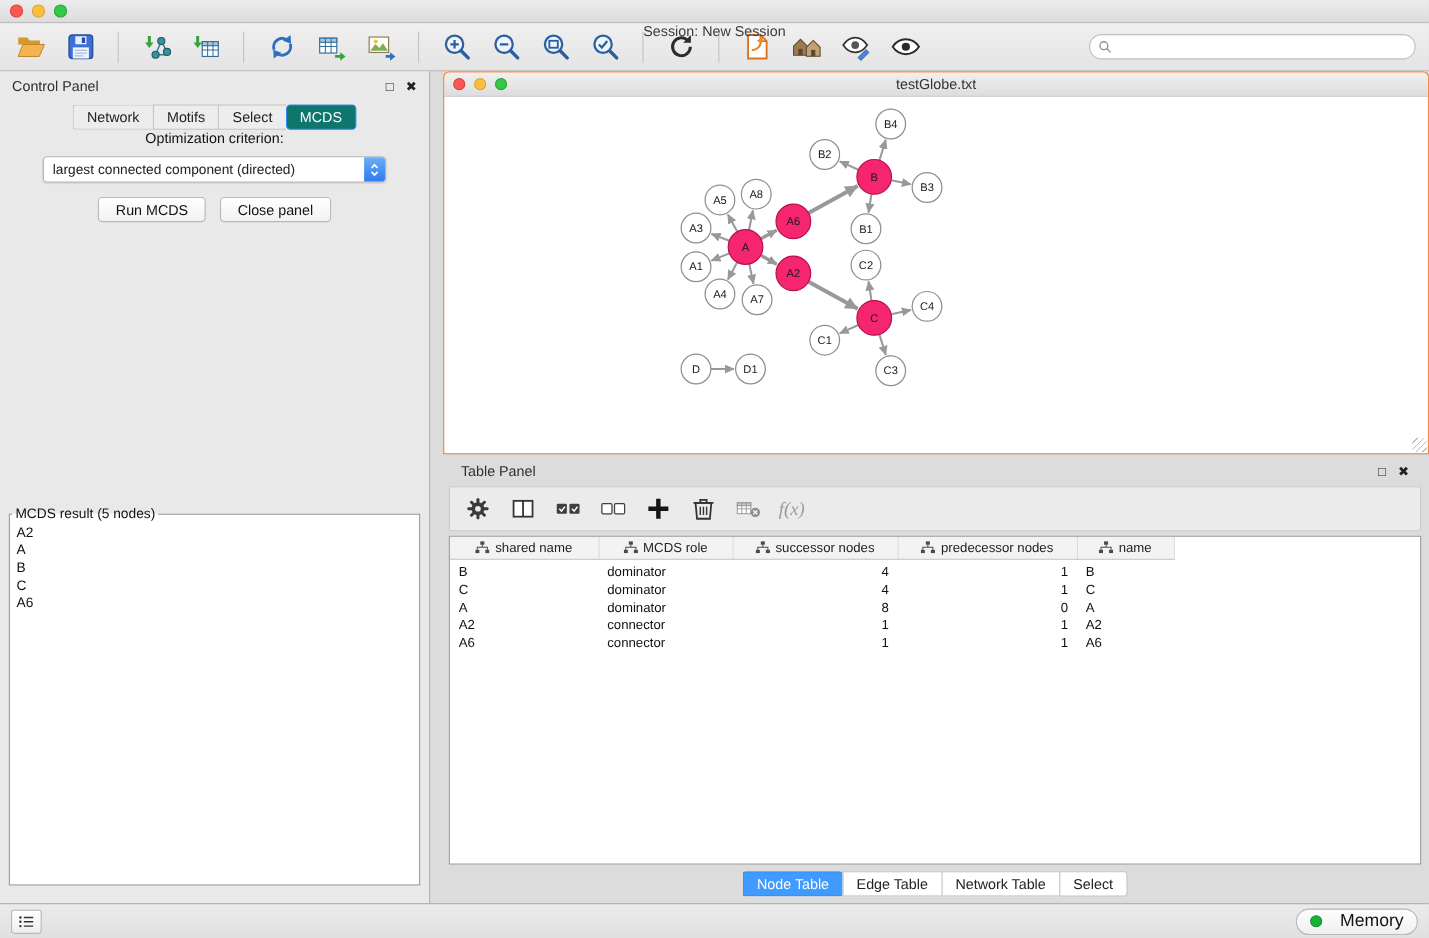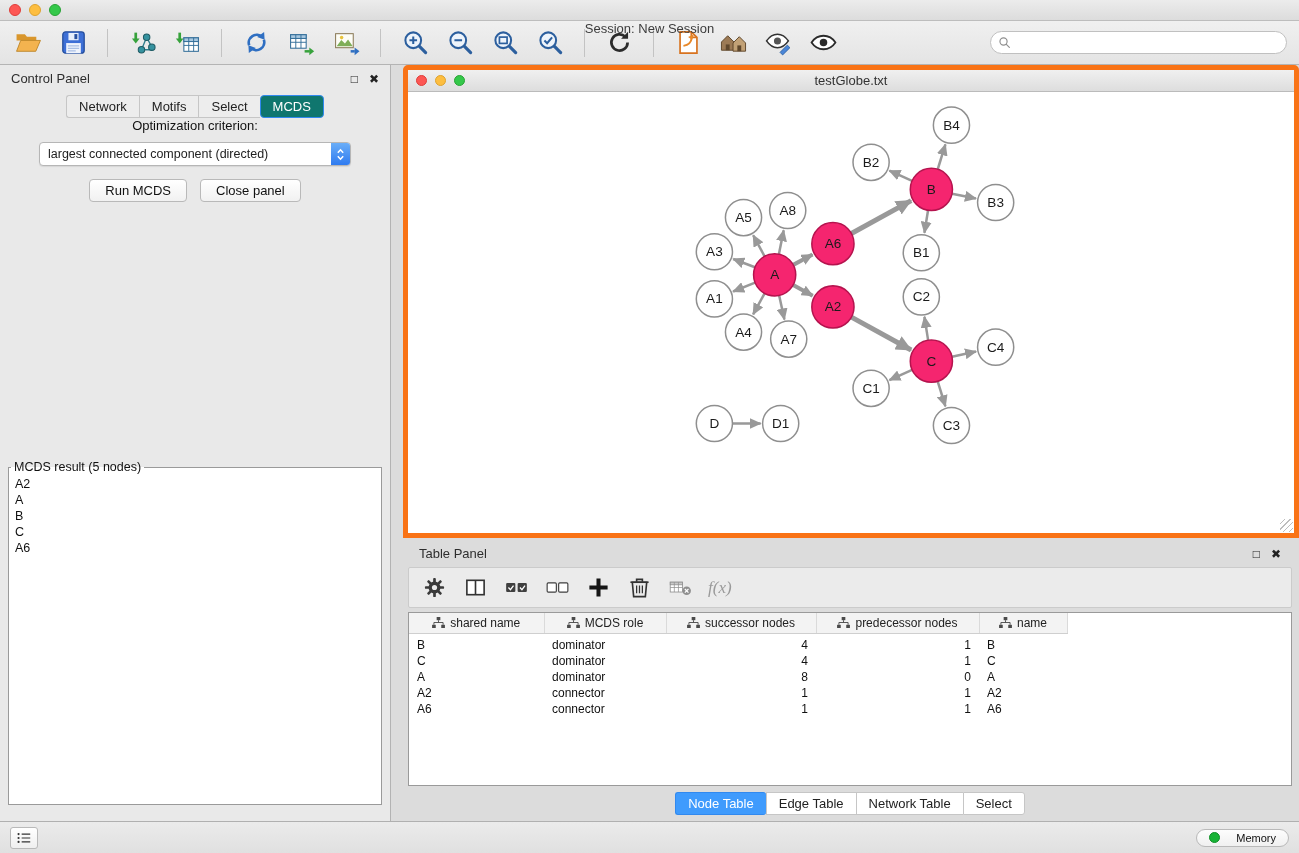--- a/index.html
+++ b/index.html
@@ -47,21 +47,21 @@
   .dd-btn svg { width:9px; height:15px; }
   .btn-row { display:flex; justify-content:center; gap:13px; margin-top:13px; }
   .mac-btn { padding:3px 15px; font-size:13px; font-family:"Liberation Sans",sans-serif; background:linear-gradient(#ffffff,#f1f1f1); border:1px solid #b9b9b9; border-radius:4px; color:#111; cursor:default; }
   .result-box { margin:auto 8px 16px; height:345px; border:1px solid #9a9a9a; background:#fff; padding:1px 0 0; display:flex; flex-direction:column; }
   .result-box legend { font-size:12.5px; color:#111; padding:0 3px; margin-left:2px; }
   .result-list { padding:1px 6px; overflow:hidden; }
   .result-item { font-size:12.5px; line-height:16px; color:#111; }
 
   
   .right-area { flex:1; display:flex; flex-direction:column; padding-left:12px; min-width:0; }
-  .net-window { height:473px; flex:0 0 auto; background:#fff; border:5px solid #f97316; border-radius:5px 5px 0 0; display:flex; flex-direction:column; overflow:hidden;justify-content:center; }
+  .net-window { height:348px; flex:0 0 auto; background:#fff; border:1px solid #f97316; border-radius:5px 5px 0 0; display:flex; flex-direction:column; overflow:hidden;justify-content:center; }
   .net-titlebar { height:22px; flex:0 0 auto; background:linear-gradient(#f0f0f0,#dddddd); border-bottom:1px solid #bbb; position:relative; display:flex; align-items:center; }
   .net-titlebar .lights { margin-left:8px; }
   .net-titlebar .light { width:11px; height:11px; }
   .net-title { position:absolute; left:0; right:0; text-align:center; font-size:13px; color:#333; }
   .net-canvas { flex:1; position:relative; background:#fff; }
   svg.network { position:absolute; inset:0; width:100%; height:100%; }
   svg.network text { font-family:"Liberation Sans",sans-serif; font-size:13.5px; fill:#1b1b1b; text-anchor:middle; }
   .corner-grip { position:absolute; right:1px; bottom:1px; width:13px; height:13px; background:repeating-linear-gradient(135deg, transparent 0 3px, #bdbdbd 3px 4px); }
 
   
@@ -85,21 +85,21 @@
   .tp-tabs { flex:0 0 auto; display:flex; justify-content:center; padding:6px 0 2px; }
   .tp-tab { padding:3px 12px; font-size:13px; background:#fff; border:1px solid #c6c6c6; border-right:none; color:#222; cursor:default; }
   .tp-tab:first-child { border-radius:3px 0 0 3px; }
   .tp-tab:last-child { border-right:1px solid #c6c6c6; border-radius:0 3px 3px 0; }
   .tp-tab.active { background:#3f9bfd; border-color:#3189ef; color:#fff; border-radius:3px; }
 
   
   .statusbar { height:32px; flex:0 0 auto; background:linear-gradient(#ebebeb,#e0e0e0); border-top:1px solid #b0b0b0; display:flex; align-items:center; padding:0 10px; }
   .status-list-btn { width:28px; height:22px; background:linear-gradient(#fff,#efefef); border:1px solid #b9b9b9; border-radius:3px; display:flex; align-items:center; justify-content:center; cursor:default; }
   .status-list-btn svg { width:16px; height:14px; }
-  .memory-btn { margin-left:auto; display:flex; align-items:center; gap:16px; border:1px solid #b9b9b9; border-radius:12px; padding:2px 12px; background:linear-gradient(#fdfdfd,#f0f0f0); font-size:11px; color:#111; cursor:default; }
+  .memory-btn { margin-left:auto; display:flex; align-items:center; gap:16px; border:1px solid #b9b9b9; border-radius:12px; padding:2px 12px; background:linear-gradient(#fdfdfd,#f0f0f0); font-size:16px; color:#111; cursor:default; }
   .memory-dot { width:11px; height:11px; border-radius:50%; background:#17b335; border:1px solid #0f8f27; }
 </style>
 </head>
 <body>
 
 <div class="app">
 
   <div class="titlebar">
     <div class="lights">
       <span class="light red"></span>

